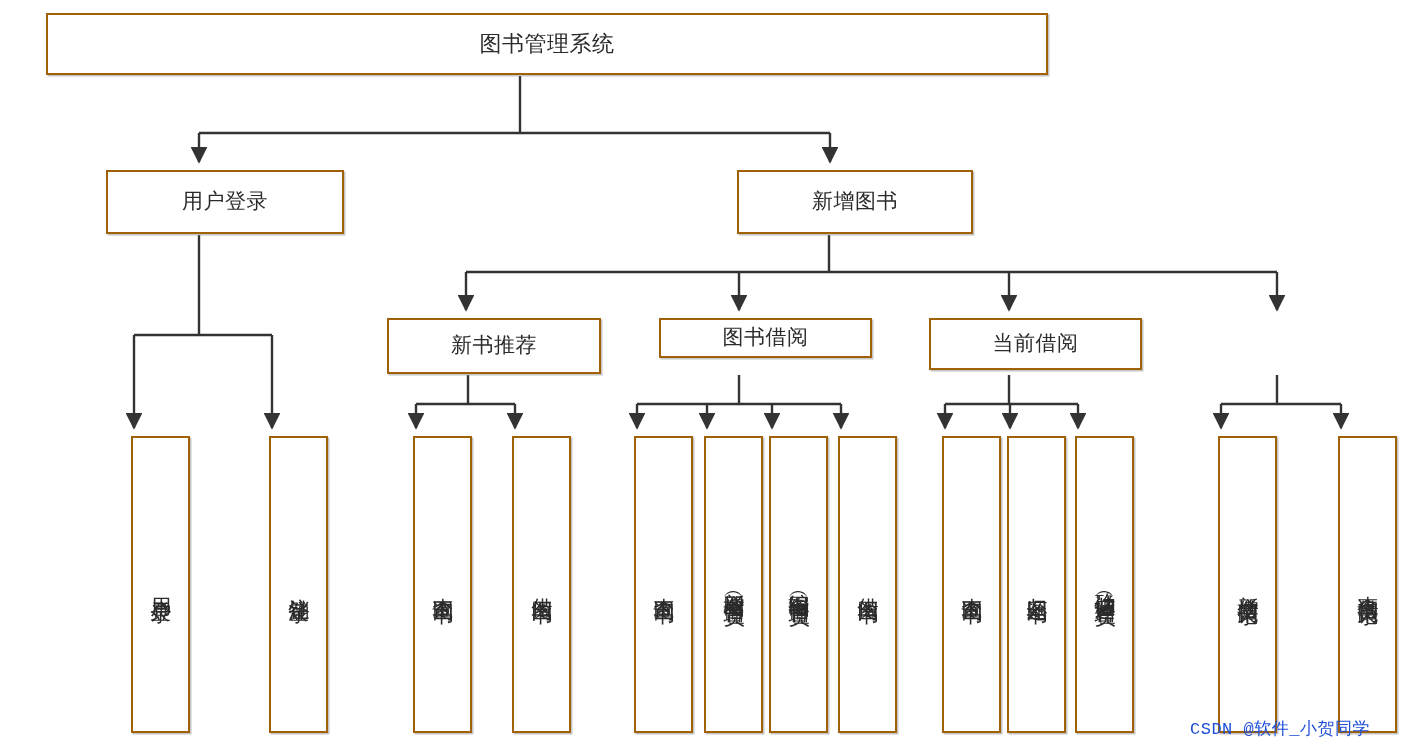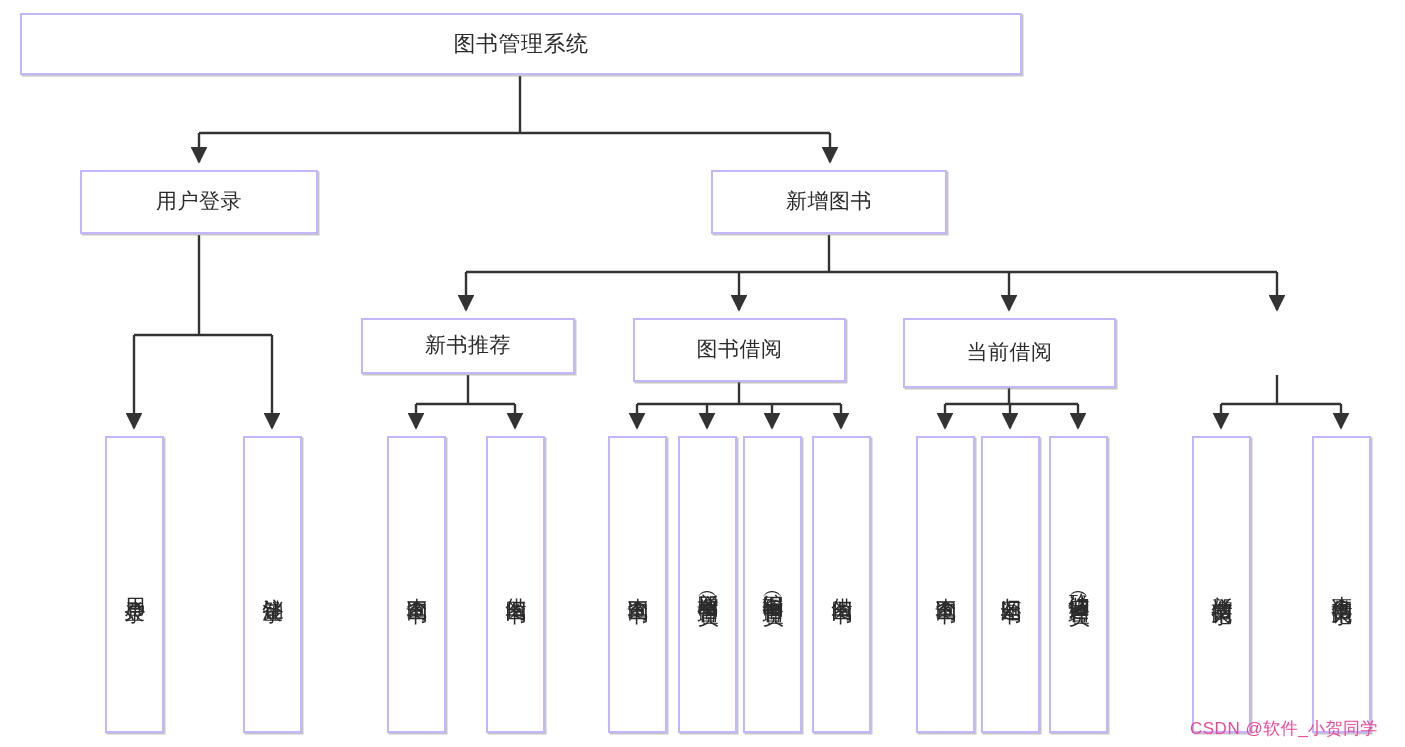--- a/index.html
+++ b/index.html
@@ -23,26 +23,27 @@
     left: 0;
     top: 0;
     width: 1405px;
     height: 747px;
     pointer-events: none;
   }
   .node {
     position: absolute;
     box-sizing: border-box;
     background: #ffffff;
-    border: 2px solid #c4b5fd;
+    border: 2px solid #a16207;
     box-shadow: 1.5px 1.5px 0 0 rgba(150,150,150,0.55);
     display: flex;
     align-items: center;
     justify-content: center;
     color: #2b2b2b;
+    margin-left: 26px;
   }
   .node .label {
     display: block;
     text-align: center;
     line-height: 1.12;
     letter-spacing: 0.5px;
   }
   
   .node.h .label {
     font-size: 21px;
@@ -59,24 +60,24 @@
     writing-mode: vertical-rl;
     text-orientation: upright;
     font-size: 21px;
     line-height: 1.0;
     letter-spacing: 2px;
     white-space: nowrap;
   }
   .watermark {
     position: absolute;
     font-size: 17px;
-    color: #ec4899;
+    color: #1d4ed8;
     white-space: nowrap;
     letter-spacing: 0.5px;
-    font-family: Liberation Sans, sans-serif;
+    font-family: Liberation Mono, monospace;
   }
 </style>
 </head>
 <body>
 
 <div id="canvas">
 
   <svg class="edges" viewBox="0 0 1405 747" xmlns="http://www.w3.org/2000/svg">
     <defs>
       <marker id="arrow" viewBox="0 0 10 10" refX="9" refY="5" markerWidth="7" markerHeight="7" orient="auto-start-reverse">
@@ -134,24 +135,24 @@
   <div class="node h" style="left:80px; top:170px; width:238px; height:64px;">
     <span class="label">用户登录</span>
   </div>
   <div class="node h" style="left:711px; top:170px; width:236px; height:64px;">
     <span class="label">新增图书</span>
   </div>
 
   <div class="node h" style="left:361px; top:318px; width:214px; height:56px;">
     <span class="label">新书推荐</span>
   </div>
-  <div class="node h" style="left:633px; top:318px; width:213px; height:64px;">
+  <div class="node h" style="left:633px; top:318px; width:213px; height:40px;">
     <span class="label">图书借阅</span>
   </div>
-  <div class="node h" style="left:903px; top:318px; width:213px; height:70px;">
+  <div class="node h" style="left:903px; top:318px; width:213px; height:52px;">
     <span class="label">当前借阅</span>
   </div>
 
   <div class="node v" style="left:105px; top:436px; width:59px; height:297px;">
     <span class="label">用户登录</span>
   </div>
   <div class="node v" style="left:243px; top:436px; width:59px; height:297px;">
     <span class="label">注销登录</span>
   </div>
 

